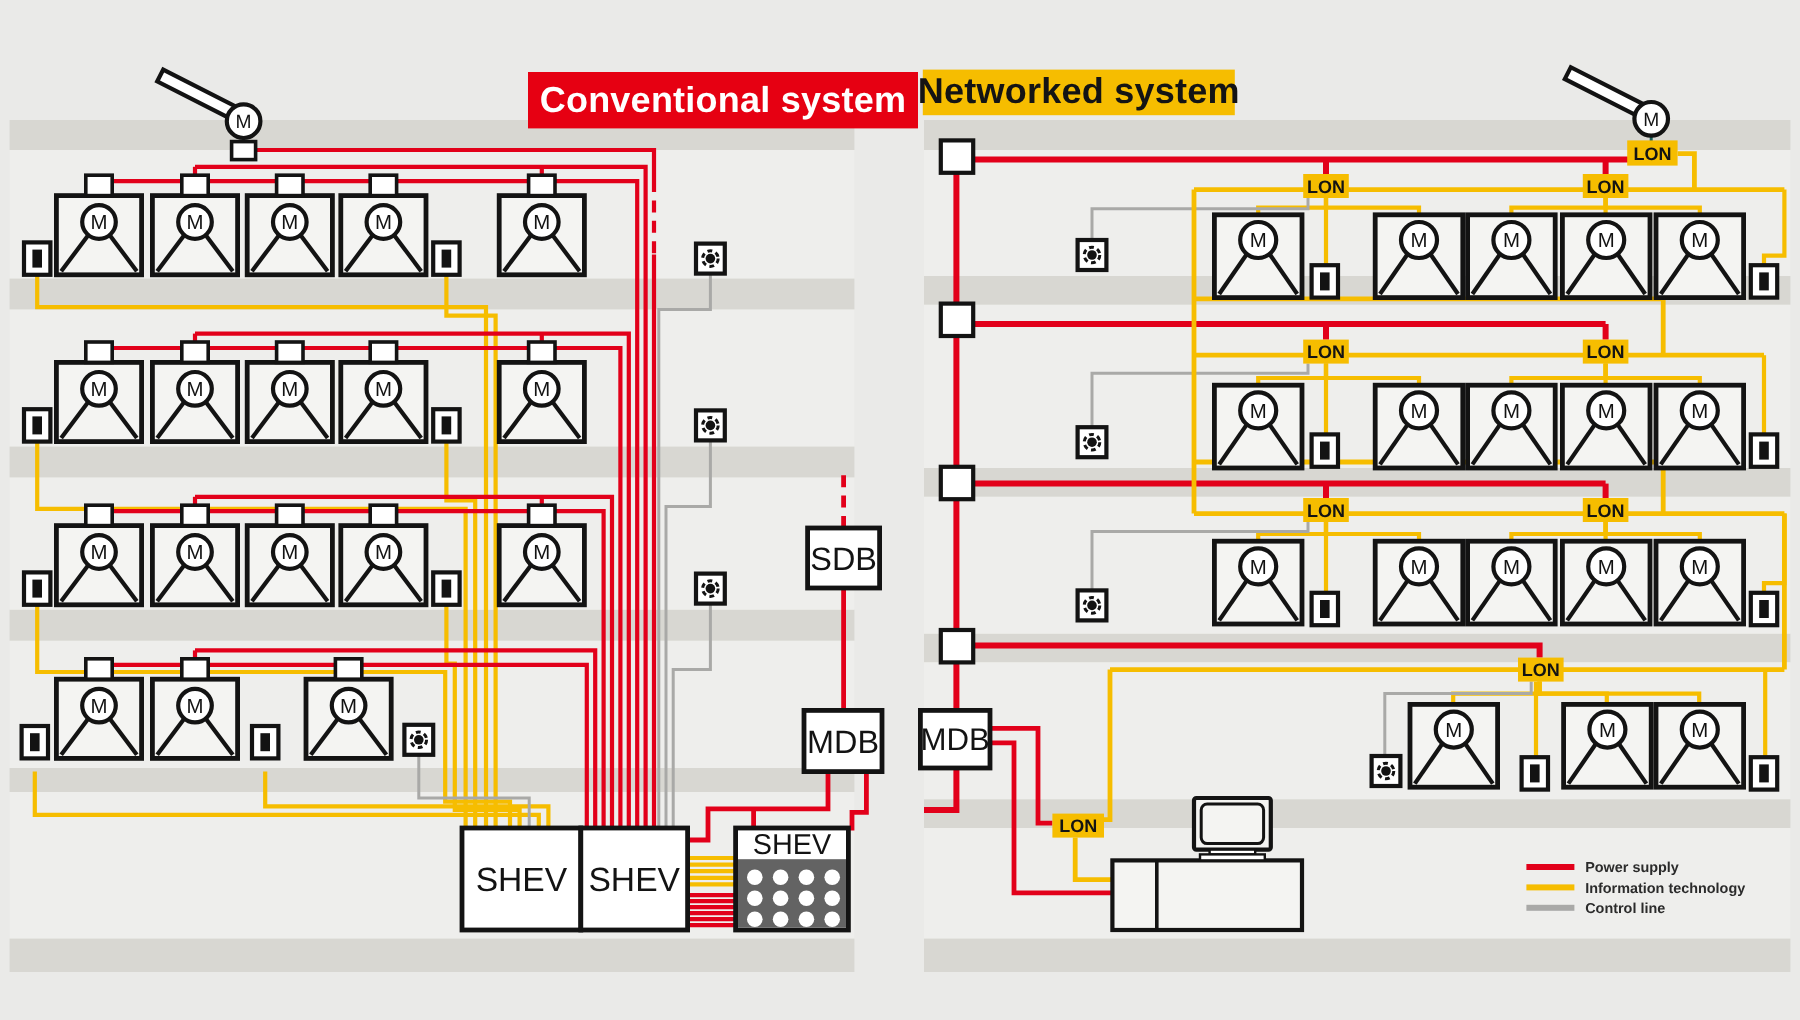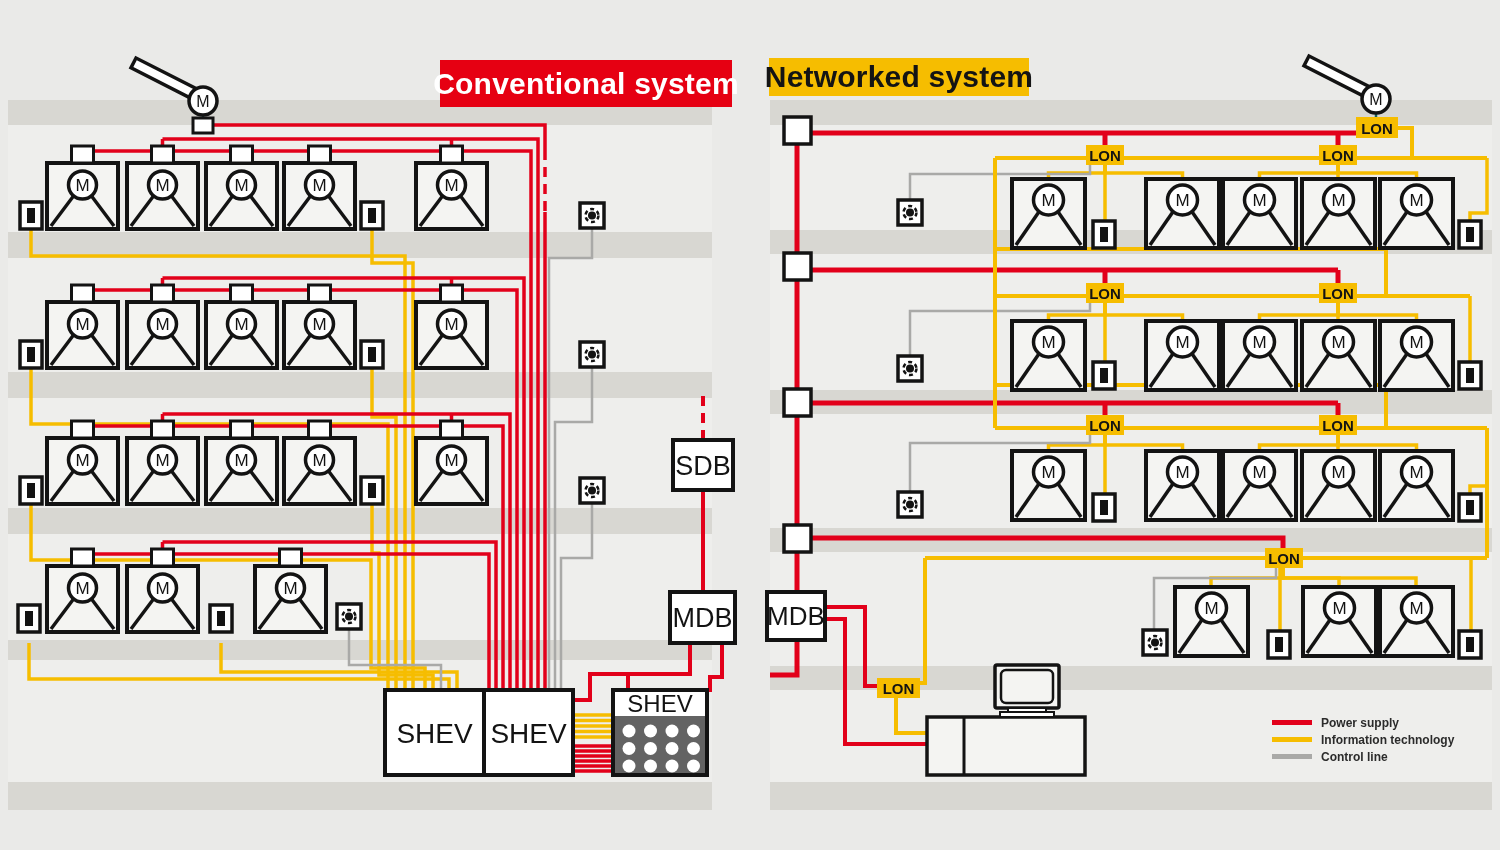--- a/index.html
+++ b/index.html
@@ -7,21 +7,21 @@
     width:1500px;height:850px;position:relative;overflow:hidden;
     background:#eaeae8;
     font-family:"Liberation Sans", sans-serif;
   }
   #stage{position:absolute;left:0;top:0;width:1500px;height:850px;}
   svg{position:absolute;left:0;top:0;}
   .banner{
     position:absolute;display:flex;align-items:center;justify-content:center;
     font-size:30px;font-weight:600;letter-spacing:0.2px;white-space:nowrap;
   }
-  #banner-conventional{left:440px;top:60px;width:292px;height:47px;}
+  #banner-conventional{left:440px;top:60px;width:325px;height:47px;}
   #banner-networked{left:769px;top:58px;width:260px;height:38px;}
   #legend{
     position:absolute;left:1272px;top:716px;width:225px;
     display:flex;flex-direction:column;gap:4px;
   }
   .legend-row{display:flex;align-items:center;height:13px;}
   .legend-swatch{width:40px;height:5px;margin-right:9px;flex:0 0 auto;}
   .legend-label{font-size:12px;font-weight:600;color:#2b2b2b;white-space:nowrap;}
 </style>
 </head>

